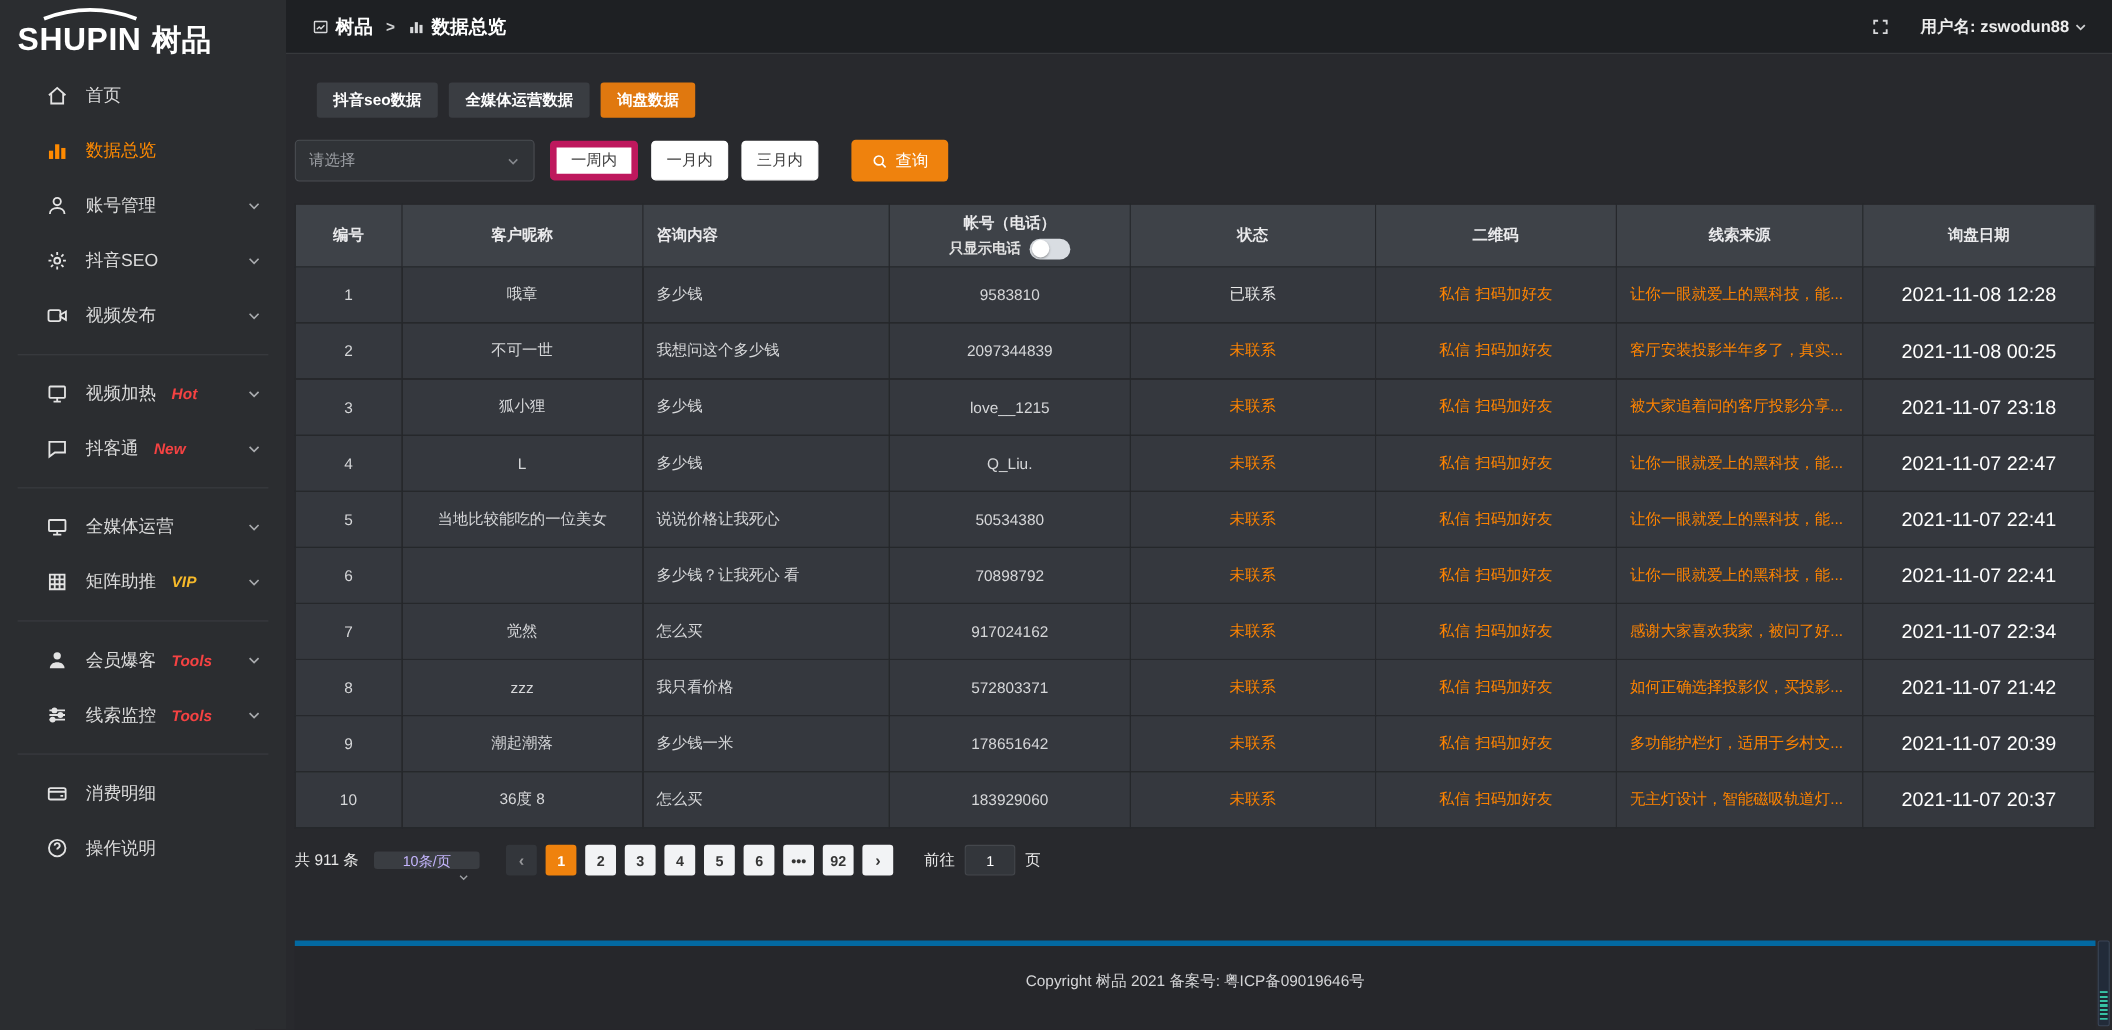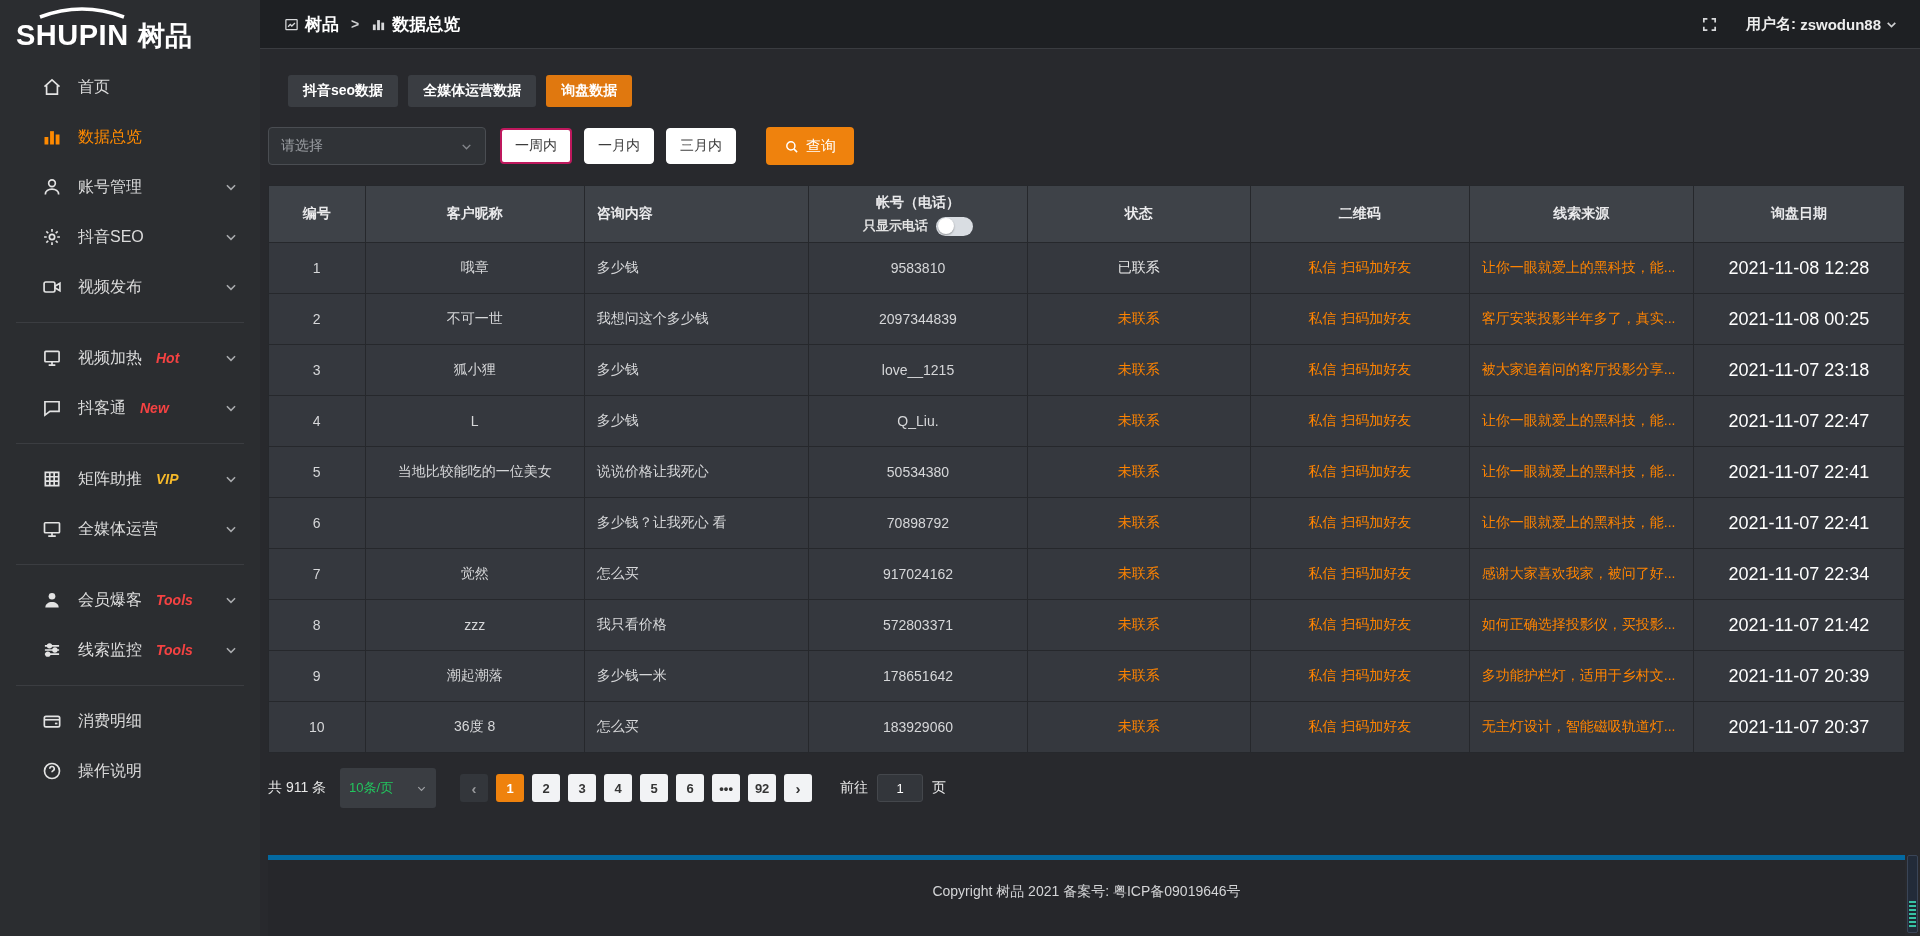--- a/index.html
+++ b/index.html
@@ -49,21 +49,21 @@
   .tab.active { background:#e0780f; }
 
   .filter-row { margin-top:20px; display:flex; align-items:center; }
   .select { width:218px; height:38px; background:#303337; border:1px solid #4a4d52; border-radius:4px;
             display:flex; align-items:center; padding:0 12px; color:#9b9ea3; font-size:14px; cursor:pointer; }
   .select .sel-chevron { margin-left:auto; color:#85888d; display:flex; }
   .select svg { width:13px; height:13px; }
   .range-btn { height:36px; padding:0 13px; margin-left:12px; background:#fff; color:#3c3c3c;
                border:1px solid #fff; border-radius:4px; font-size:14px; cursor:pointer; font-family:inherit; }
   .range-btn:first-of-type { margin-left:14px; }
-  .range-btn.active { border:2px solid #be185d; }
+  .range-btn.active { border:6px solid #be185d; }
   .search-btn { height:38px; padding:0 18px; margin-left:30px; background:#ef820d; border:none; border-radius:4px;
                 color:#fff; font-size:15px; display:flex; align-items:center; cursor:pointer; font-family:inherit; }
   .search-btn svg { width:15px; height:15px; margin-right:7px; }
 
   
   .table-wrap { margin-top:20px; }
   table { width:100%; border-collapse:collapse; table-layout:fixed; }
   th { background:#3e4248; height:57px; font-size:14px; font-weight:bold; color:#eaeaec;
        border:1px solid #26282c; padding:0 8px; }
   td { background:#35383e; height:51px; font-size:14px; color:#d6d7d9; text-align:center;
@@ -76,22 +76,22 @@
   .status-contacted { color:#e9e9e9; }
   .date-cell { color:#fff; font-size:18px;margin-top:48px; }
   .th-stack { line-height:1.5; }
   .toggle-line { display:flex; align-items:center; justify-content:center; margin-top:3px; font-size:13px; color:#e2e2e2; }
   .toggle { width:37px; height:19px; border-radius:10px; background:#d9dde2; margin-left:8px; position:relative; cursor:pointer; }
   .toggle::after { content:""; position:absolute; left:2px; top:1.5px; width:16px; height:16px; border-radius:50%;
                    background:#fff; box-shadow:0 1px 2px rgba(0,0,0,.35); }
 
   
   .pager { display:flex; align-items:center; margin-top:15px; font-size:14px; color:#e8e8e8; }
-  .page-size { width:96px; height:40px; margin-left:14px; background:#3a3d42; border-radius:3px;
-               display:flex; align-items:center; padding:0 9px; font-size:13px; color:#22c55e; cursor:pointer; }
+  .page-size { width:96px; height:16px; margin-left:14px; background:#3a3d42; border-radius:3px;
+               display:flex; align-items:center; padding:0 9px; font-size:13px; color:#c4b5fd; cursor:pointer;flex-direction:column; }
   .page-size .sel-chevron { margin-left:auto; display:flex; color:#9fa1a5; }
   .page-size svg { width:11px; height:11px; }
   .pg-btn { min-width:28px; height:28px; margin-left:8px; border:none; border-radius:3px;
             display:flex; align-items:center; justify-content:center; font-size:13px; font-weight:bold;
             cursor:pointer; font-family:inherit; padding:0 5px; }
   .pg-prev { background:#33363b; color:#97989b; margin-left:24px; font-size:15px; }
   .pg-page { background:#f2f3f5; color:#353535; }
   .pg-page.active { background:#ef820d; color:#fff; }
   .pg-next { background:#f2f3f5; color:#353535; font-size:15px; }
   .goto-label { margin-left:28px; }
@@ -216,41 +216,41 @@
     <span class="mi-chevron">
       <svg viewBox="0 0 24 24" fill="none" stroke="currentColor" stroke-width="2.6">
               <path d="M5 9l7 7 7-7"></path>
             </svg>
     </span>
   </div>
         <div class="menu-divider"></div>
         <div class="menu-item">
     <span class="mi-icon">
             <svg viewBox="0 0 24 24" fill="none" stroke="currentColor" stroke-width="2">
+              <rect x="3" y="4.5" width="18" height="12" rx="1"></rect>
+              <path d="M12 16.5V20M7.5 20.5h9"></path>
+            </svg>
+          </span>
+    <span class="mi-label">全媒体运营</span>
+
+    <span class="mi-chevron">
+      <svg viewBox="0 0 24 24" fill="none" stroke="currentColor" stroke-width="2.6">
+              <path d="M5 9l7 7 7-7"></path>
+            </svg>
+    </span>
+  </div>
+        <div class="menu-item">
+    <span class="mi-icon">
+            <svg viewBox="0 0 24 24" fill="none" stroke="currentColor" stroke-width="2">
               <path d="M4 4h16v16H4z"></path>
               <path d="M4 9.3h16M4 14.6h16M9.3 4v16M14.6 4v16"></path>
             </svg>
           </span>
     <span class="mi-label">矩阵助推</span>
     <span class="mi-badge vip">VIP</span>
-    <span class="mi-chevron">
-      <svg viewBox="0 0 24 24" fill="none" stroke="currentColor" stroke-width="2.6">
-              <path d="M5 9l7 7 7-7"></path>
-            </svg>
-    </span>
-  </div>
-        <div class="menu-item">
-    <span class="mi-icon">
-            <svg viewBox="0 0 24 24" fill="none" stroke="currentColor" stroke-width="2">
-              <rect x="3" y="4.5" width="18" height="12" rx="1"></rect>
-              <path d="M12 16.5V20M7.5 20.5h9"></path>
-            </svg>
-          </span>
-    <span class="mi-label">全媒体运营</span>
-
     <span class="mi-chevron">
       <svg viewBox="0 0 24 24" fill="none" stroke="currentColor" stroke-width="2.6">
               <path d="M5 9l7 7 7-7"></path>
             </svg>
     </span>
   </div>
         <div class="menu-divider"></div>
         <div class="menu-item">
     <span class="mi-icon">
             <svg viewBox="0 0 24 24" fill="currentColor">

